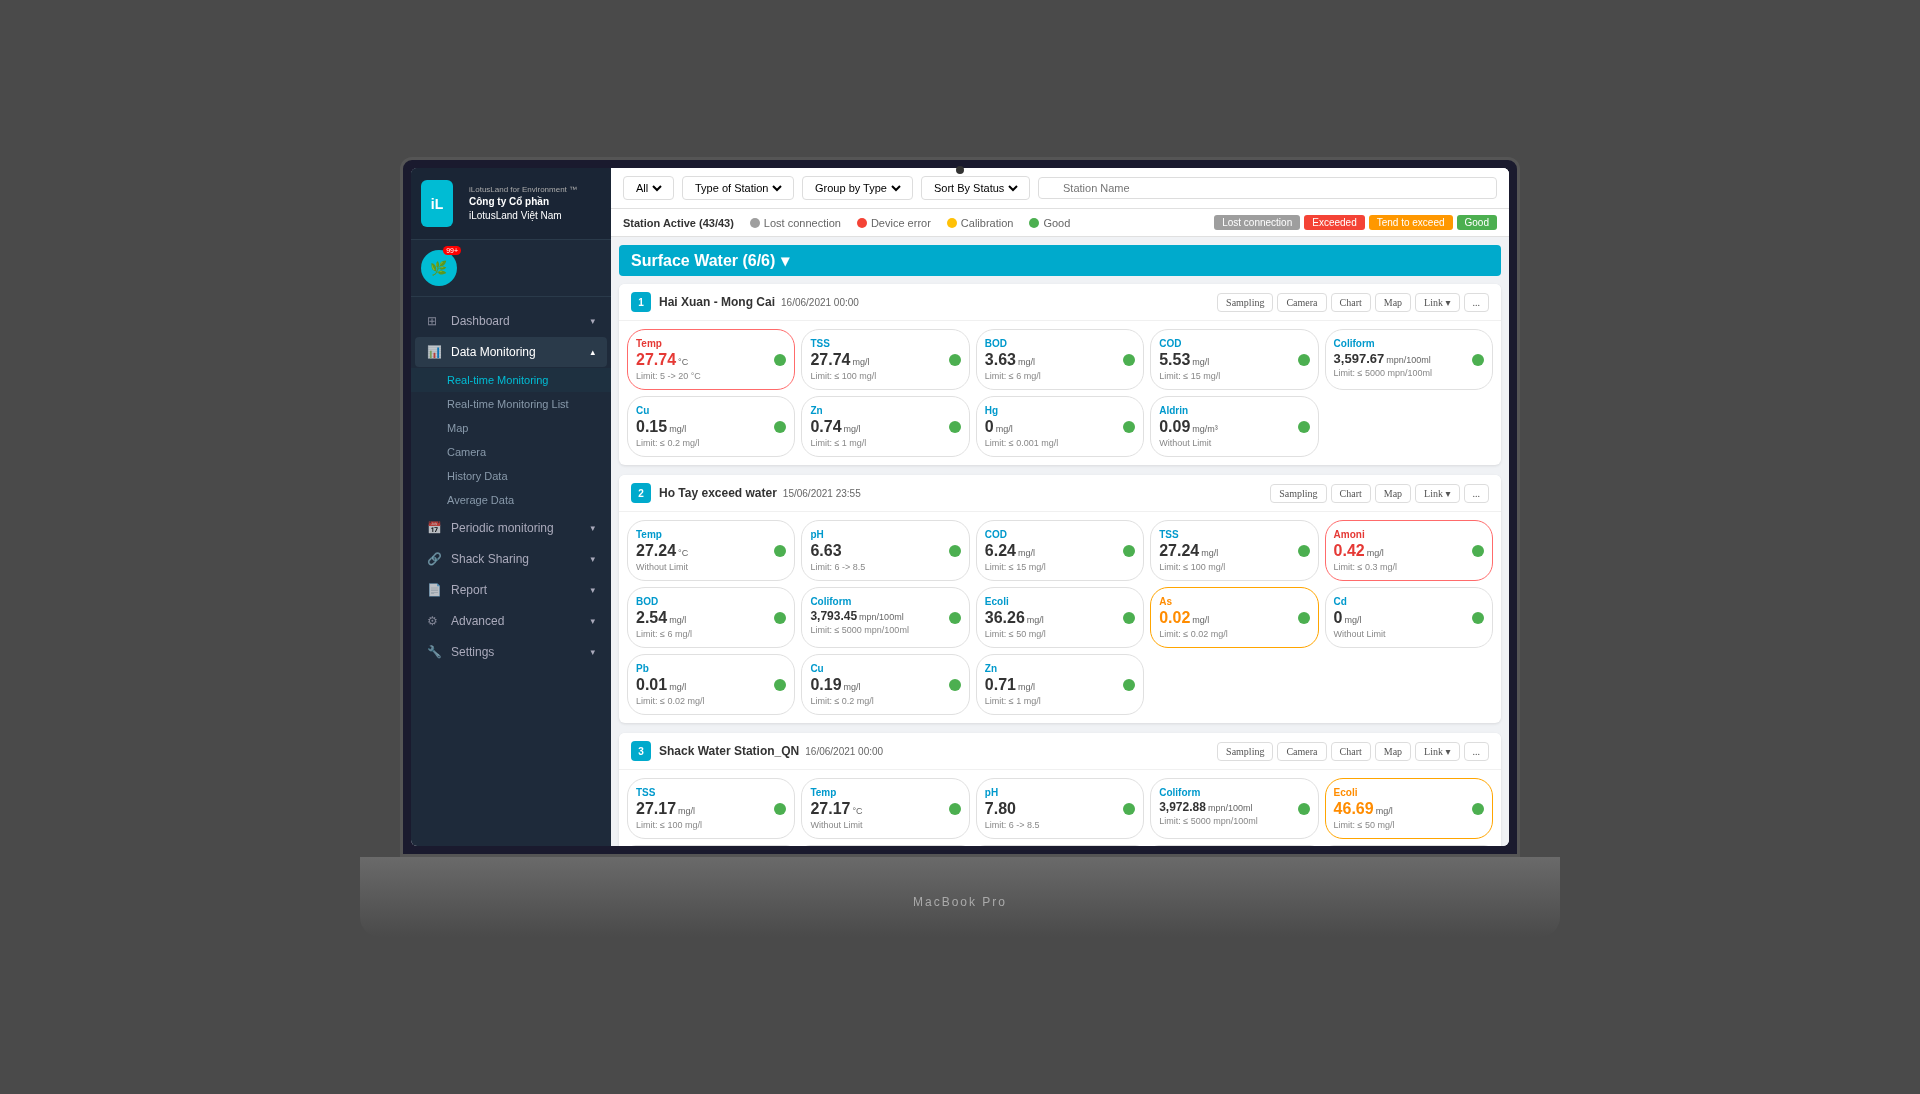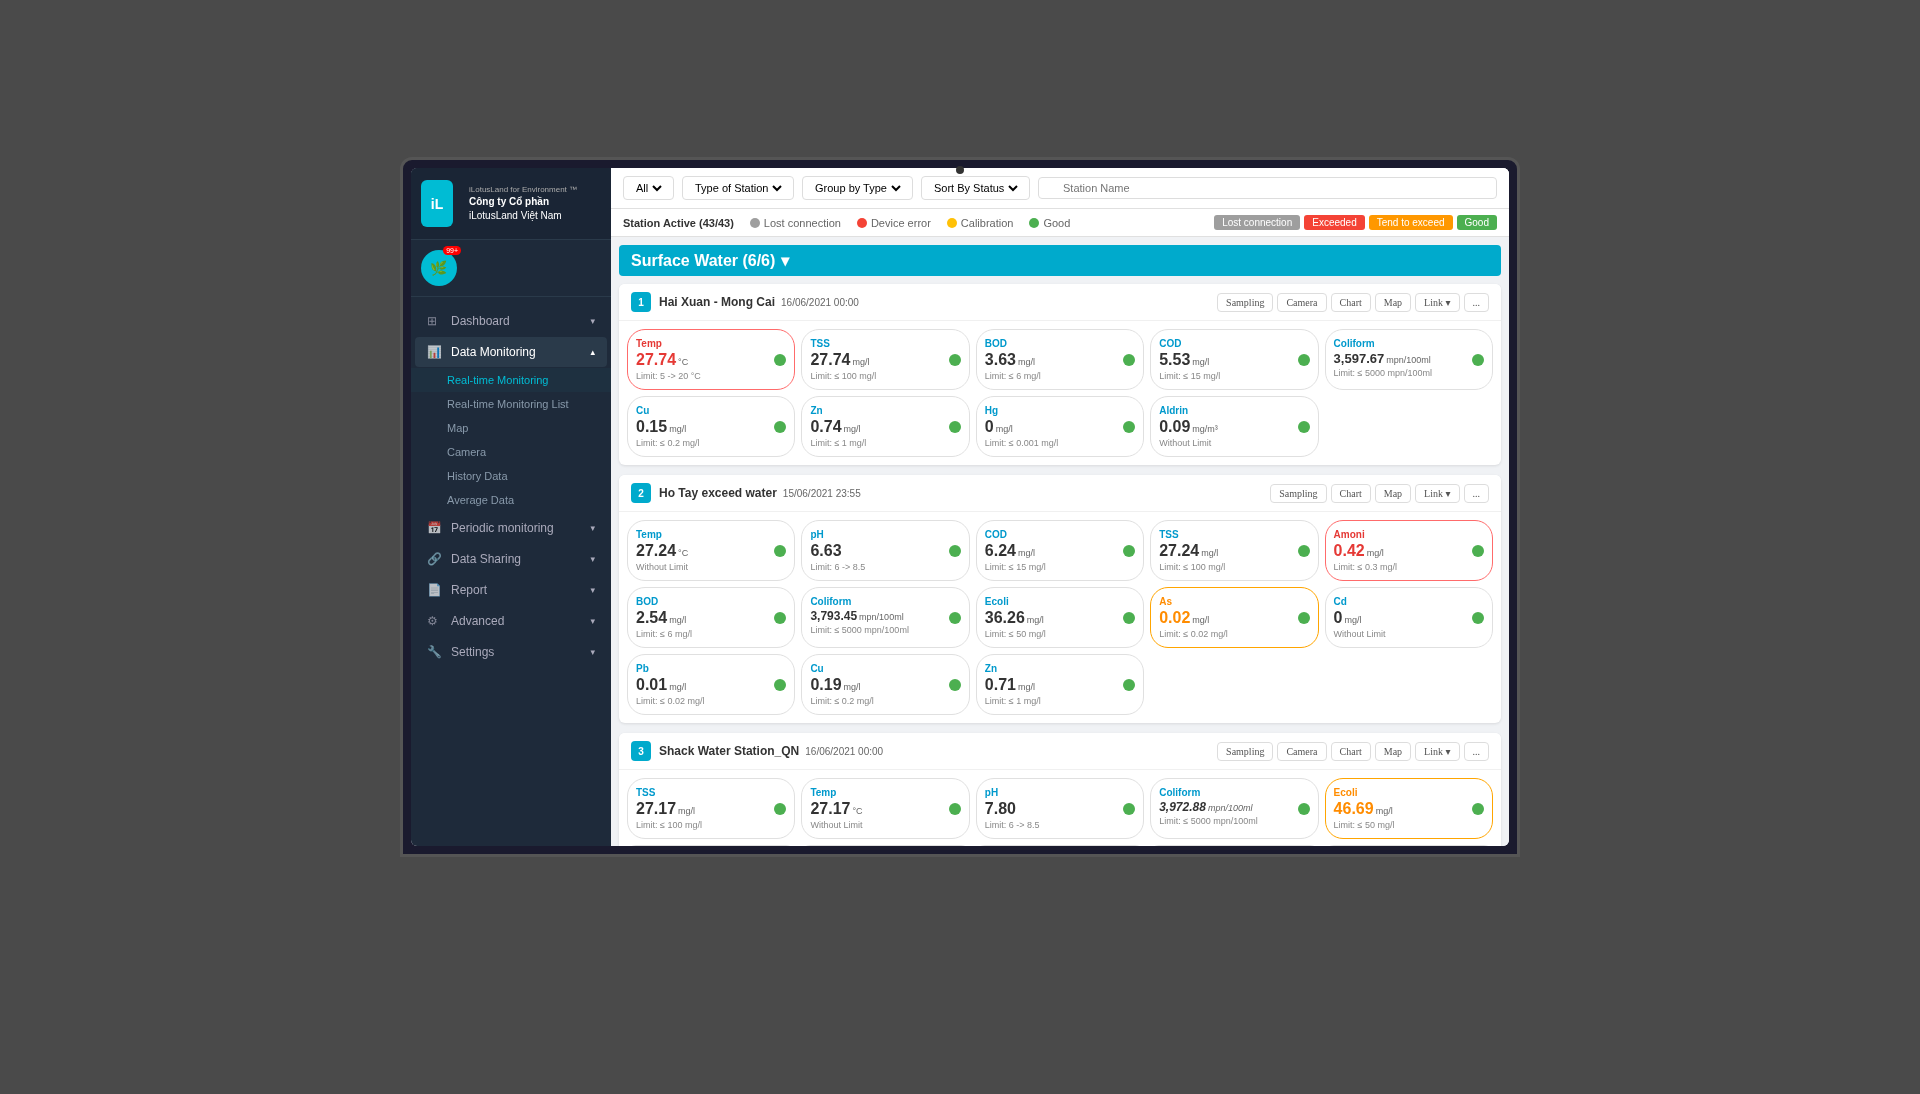--- a/index.html
+++ b/index.html
@@ -423,21 +423,21 @@
           <div class="nav-sub-item">
             <span>Average Data</span>
           </div>
           <div class="nav-item">
             <span class="nav-icon">📅</span>
             <span>Periodic monitoring</span>
             <span class="arrow">▾</span>
           </div>
           <div class="nav-item">
             <span class="nav-icon">🔗</span>
-            <span>Data Sharing</span>
+            <span>Shack Sharing</span>
             <span class="arrow">▾</span>
           </div>
           <div class="nav-item">
             <span class="nav-icon">📄</span>
             <span>Report</span>
             <span class="arrow">▾</span>
           </div>
           <div class="nav-item">
             <span class="nav-icon">⚙</span>
             <span>Advanced</span>
@@ -710,21 +710,21 @@
                 <span class="metric-dot green"></span>
               </div>
               <div class="metric-card">
                 <div class="metric-name blue">pH</div>
                 <div class="metric-value">7.80</div>
                 <div class="metric-limit">Limit: 6 -&gt; 8.5</div>
                 <span class="metric-dot green"></span>
               </div>
               <div class="metric-card">
                 <div class="metric-name blue">Coliform</div>
-                <div class="metric-value" style="font-size:12px;font-style:italic;">3,972.88<span class="unit">mpn/100ml</span></div>
+                <div class="metric-value" style="font-size:12px;">3,972.88<span class="unit">mpn/100ml</span></div>
                 <div class="metric-limit">Limit: ≤ 5000 mpn/100ml</div>
                 <span class="metric-dot green"></span>
               </div>
               <div class="metric-card yellow-border">
                 <div class="metric-name orange">Ecoli</div>
                 <div class="metric-value orange">46.69<span class="unit">mg/l</span></div>
                 <div class="metric-limit">Limit: ≤ 50 mg/l</div>
                 <span class="metric-dot green"></span>
               </div>
               <div class="metric-card">
@@ -752,13 +752,16 @@
                 <div class="metric-limit"></div>
 
               </div>
             </div>
           </div>
 
         </div>
       </div>
     </div>
   </div>
+  <div class="laptop-base">
+    <div class="macbook-label">MacBook Pro</div>
+  </div>
 </div>
 
 </body></html>

